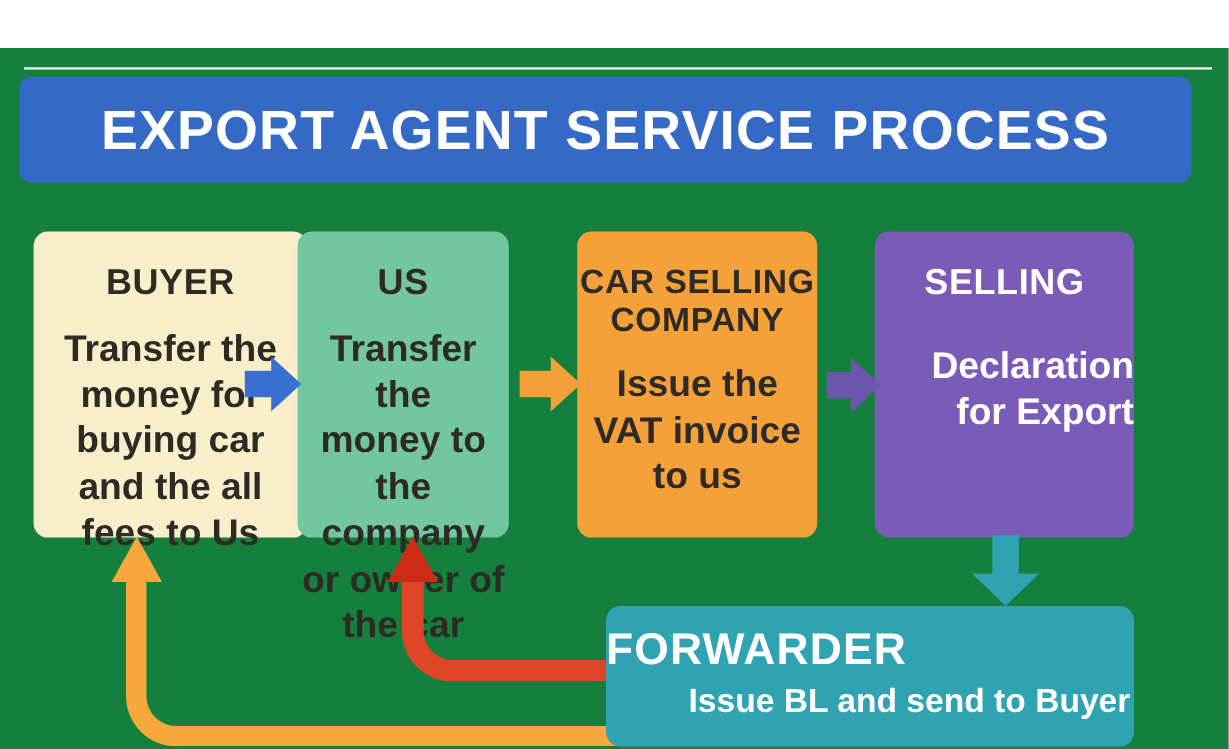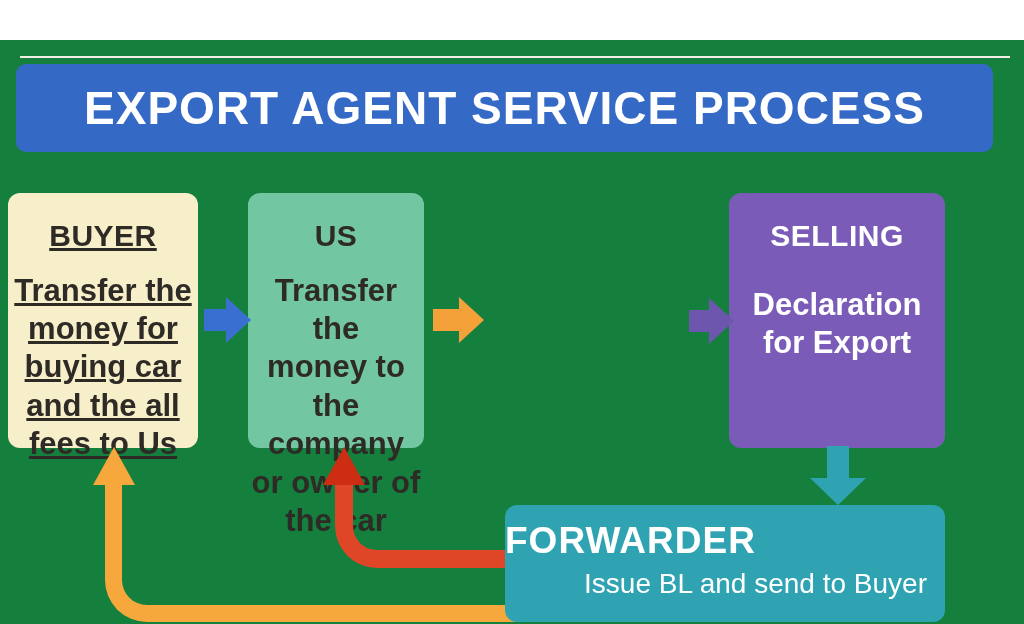--- a/index.html
+++ b/index.html
@@ -59,49 +59,49 @@
     white-space: pre-line;
     letter-spacing: 0.5px;
   }
   .pbox .box-body {
     margin-top: 18px;
     font-size: 31px;
     font-weight: 600;
     line-height: 1.24;
     white-space: pre-line;
   }
-  .pbox--buyer   { left: 8px;  width: 190px; text-decoration: underline; }
+  .pbox--buyer   { left: 28px;  width: 228px; }
   .pbox--us      { left: 248px; width: 176px; }
   .pbox--company { left: 481px; width: 200px; }
   .pbox--company .box-title { font-size: 28px; }
   .pbox--customs { left: 729px; width: 216px; }
-  .pbox--customs .box-body { margin-top: 32px; }
+  .pbox--customs .box-body { margin-top: 32px; text-align: right; }
 
   
   .forwarder {
     position: absolute;
     left: 505px; top: 465px;
     width: 440px; height: 117px;
     background: var(--bg, #2fa3b2);
     border-radius: 12px;
     color: #ffffff;
     z-index: 3;
     padding-top: 15px;
   }
   .forwarder .fw-title {
     font-size: 37px;
     font-weight: 800;
     letter-spacing: 1px;
   }
   .forwarder .fw-subtitle {
     margin-top: 6px;
     text-align: right;
-    padding-right: 18px;
+    padding-right: 3px;
     font-size: 28px;
-    font-weight: 400;
+    font-weight: 700;
   }
 
   
   .h-arrow-shaft {
     position: absolute;
     height: 22px;
     background: var(--c);
   }
   .h-arrow-head {
     position: absolute;
@@ -183,20 +183,27 @@
 
   <div class="pbox pbox--us" style="--bg: #72c6a1; --fg: #2e2a26;">
     <div class="box-title">US</div>
     <div class="box-body">Transfer the
 money to
 the company
 or owner of
 the car</div>
   </div>
 
+  <div class="pbox pbox--company" style="--bg: #f5a139; --fg: #2e2a26;">
+    <div class="box-title">CAR SELLING
+COMPANY</div>
+    <div class="box-body">Issue the
+VAT invoice
+to us</div>
+  </div>
 
   <div class="pbox pbox--customs" style="--bg: #7a5cb8; --fg: #ffffff;">
     <div class="box-title">SELLING</div>
     <div class="box-body">Declaration
 for Export</div>
   </div>
 
   <div class="h-arrow-shaft arr-blue-shaft" style="--c: #3a6fd2;"></div>
   <div class="h-arrow-head arr-blue-head" style="--c: #3a6fd2;"></div>
 

